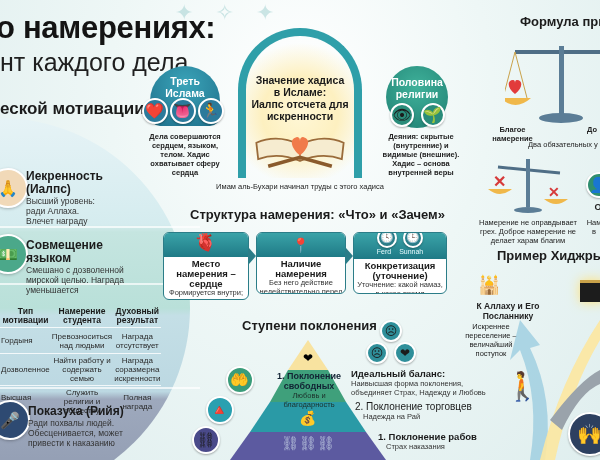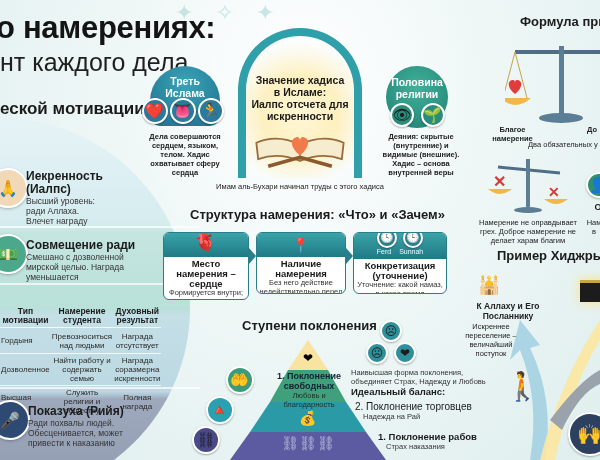--- a/index.html
+++ b/index.html
@@ -82,21 +82,21 @@
 
 <div class="abs round-icon" style="left:-12px;top:168px;width:40px;height:40px;background:#f1d9b8;">🙏</div>
 <div class="abs" style="left:26px;top:170px;width:120px;">
   <div class="lv-title">Иекренность</div>
   <div class="lv-title">(Иалпс)</div>
   <div class="lv-desc" style="width:80px;">Высший уровень: ради Аллаха. Влечет награду</div>
 </div>
 
 <div class="abs round-icon" style="left:-12px;top:234px;width:40px;height:40px;background:#4ba88a;">💵</div>
 <div class="abs" style="left:26px;top:239px;width:110px;">
-  <div class="lv-title">Совмещение ради</div>
+  <div class="lv-title">Совмещение языком</div>
   <div class="lv-desc">Смешано с дозволенной мирской целью. Награда уменьшается</div>
 </div>
 
 <div class="abs mot-table">
   <table>
     <thead>
       <tr>
         <th style="width:46px;">Тип мотивации</th>
         <th style="width:60px;">Намерение студента</th>
         <th style="width:54px;margin-left:8px;">Духовный результат</th>
@@ -251,22 +251,22 @@
 </div>
 
 <div class="abs mini-icon" style="left:226px;top:366px;width:28px;height:28px;background:#3a9c7a;">🤲</div>
 <div class="abs mini-icon" style="left:206px;top:396px;width:28px;height:28px;background:#2aa0b0;">🔺</div>
 <div class="abs mini-icon" style="left:192px;top:426px;width:28px;height:28px;background:#4a4a8a;">⛓</div>
 
 <div class="abs mini-icon" style="left:380px;top:320px;width:22px;height:22px;background:#2f8f9a;font-size:12px;">☹</div>
 <div class="abs mini-icon" style="left:366px;top:342px;width:22px;height:22px;background:#2f8f9a;font-size:12px;">☹</div>
 <div class="abs mini-icon" style="left:394px;top:342px;width:22px;height:22px;background:#2f8f9a;font-size:12px;">❤</div>
 <div class="abs" style="left:351px;top:368px;width:140px;">
+  <div style="font-size:9.5px;font-weight:700;">Идеальный баланс:</div>
   <div style="font-size:7.5px;line-height:9px;color:#333;">Наивысшая форма поклонения, объединяет Страх, Надежду и Любовь</div>
-  <div style="font-size:9.5px;font-weight:700;">Идеальный баланс:</div>
 </div>
 
 <div class="abs hijra-title">Пример Хиджры (Н</div>
 <div class="abs" style="left:470px;top:274px;width:40px;height:24px;font-size:18px;text-align:center;">🕌</div>
 <div class="abs" style="left:580px;top:280px;width:24px;height:22px;background:#1c1c1c;border-top:3px solid #c9a24a;box-shadow:0 0 12px #ffe27a;"></div>
 <div class="abs tiny bold" style="left:476px;top:302px;width:64px;font-size:8.5px;line-height:9.5px;">К Аллаху и Его Посланнику</div>
 <div class="abs tiny" style="left:456px;top:322px;width:70px;">Искреннее переселение – величайший поступок</div>
 <svg class="abs" style="left:500px;top:300px;width:100px;height:160px;" viewBox="0 0 100 160">
   <path d="M30 160 Q40 100 20 50 L10 60 L20 20 L40 45 L30 48 Q55 100 45 160 Z" fill="#9ccde0" opacity="0.8"></path>
   <path d="M40 160 Q60 80 100 20 L100 40 Q70 90 55 160 Z" fill="#fce7a0" opacity="0.9"></path>

